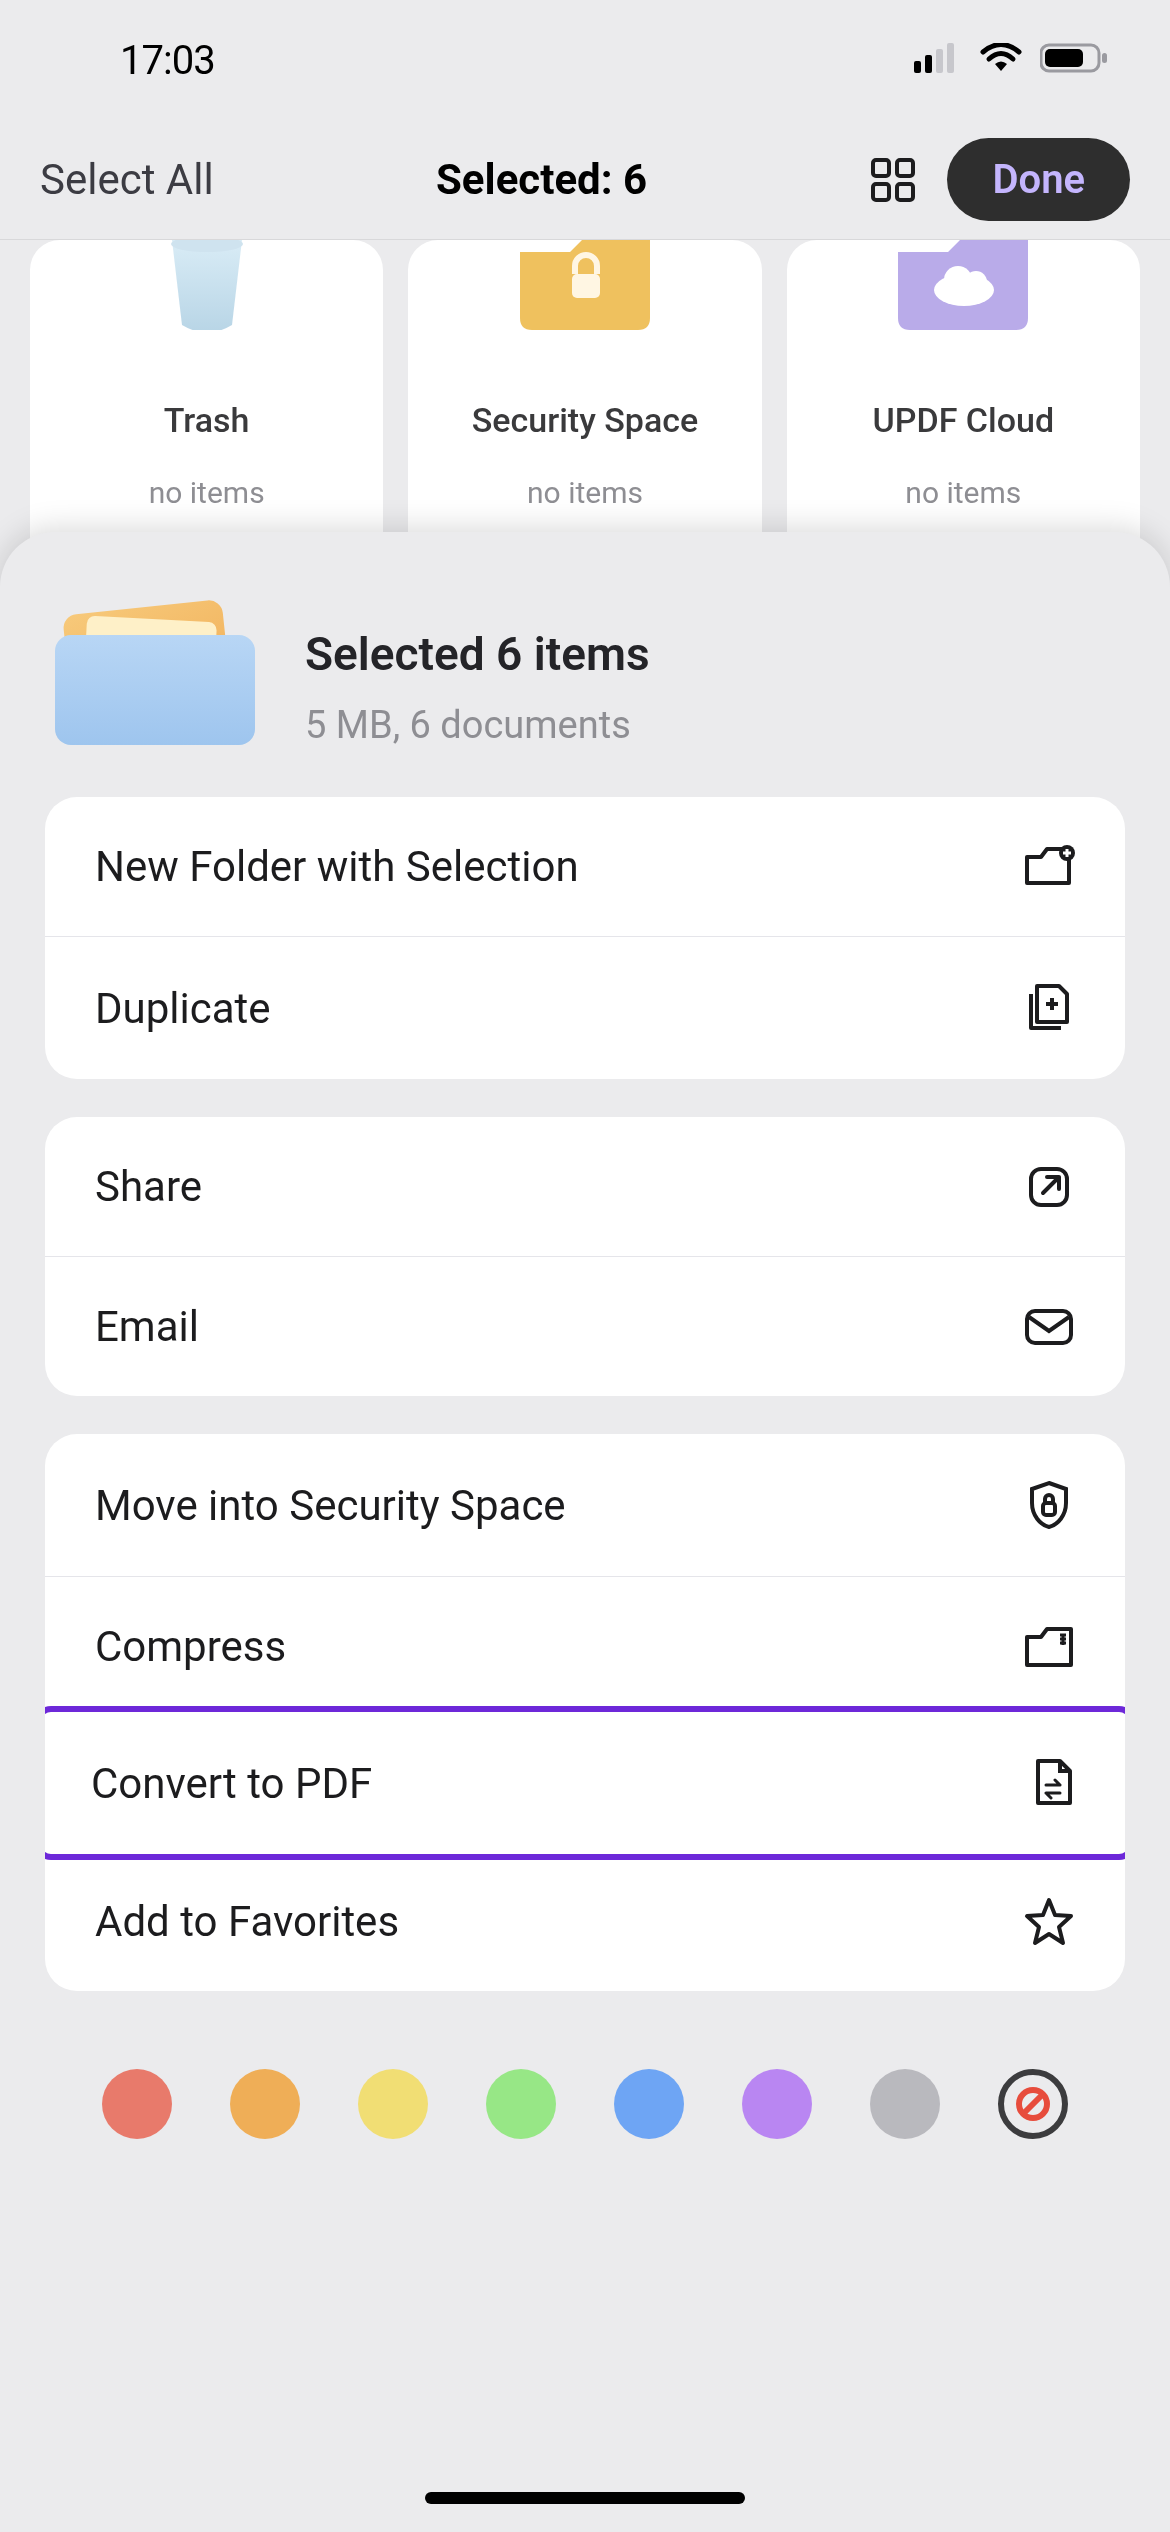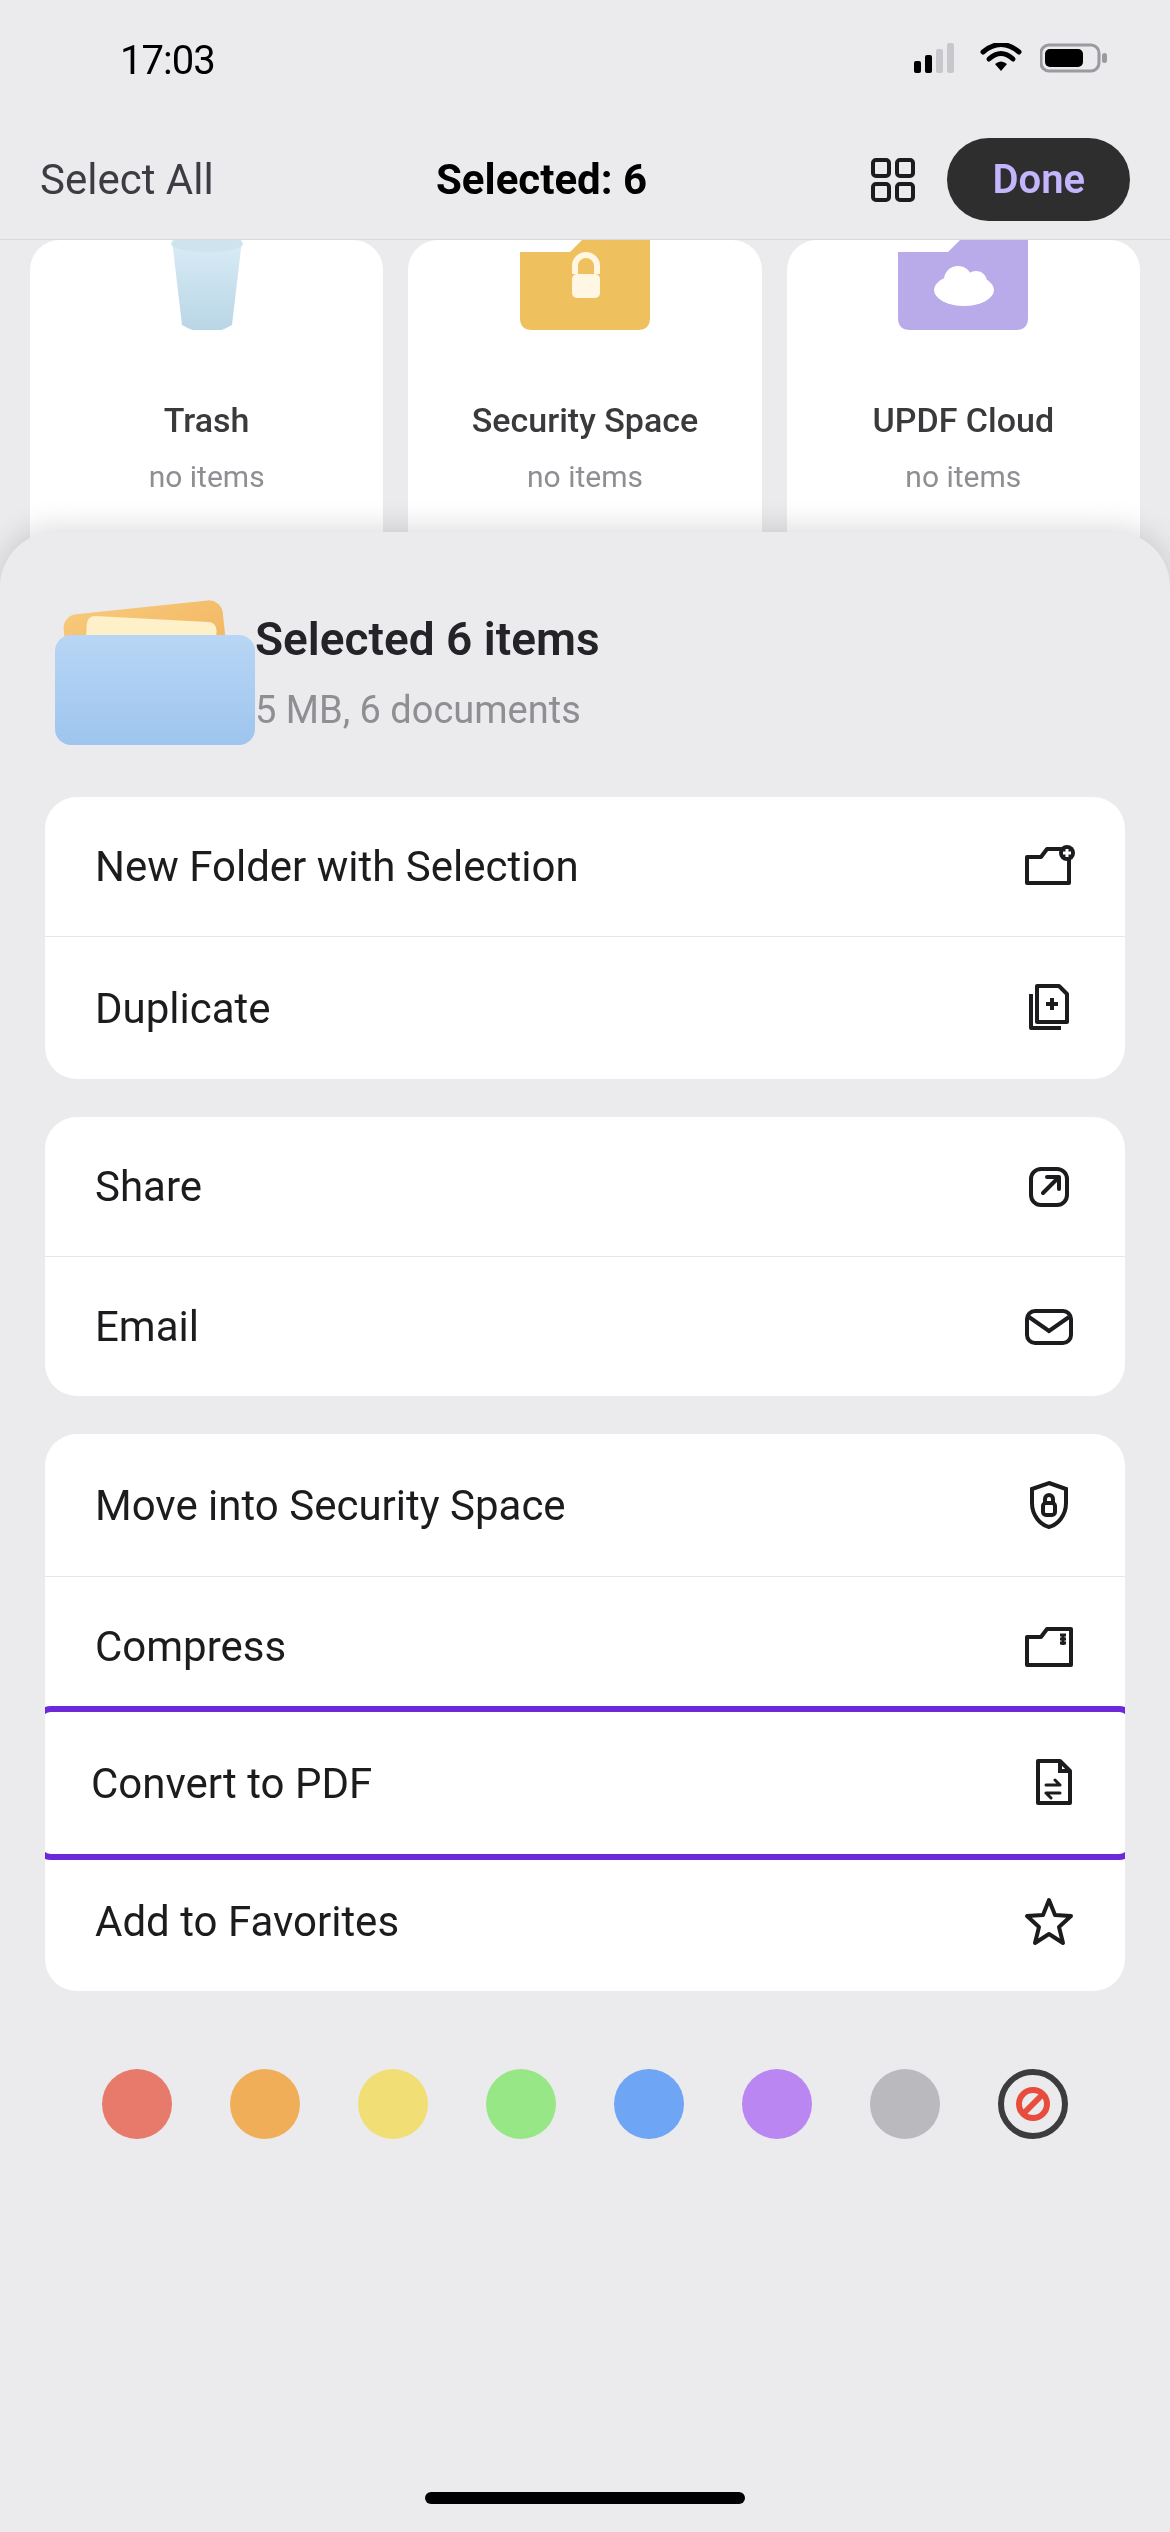--- a/index.html
+++ b/index.html
@@ -46,21 +46,21 @@
     background: #ffffff;
     border-radius: 30px;
     text-align: center;
     height: 400px;
     position: relative;
     padding-top: 0;
     overflow: hidden;
   }
   .folder-card .icon-wrap { height: 90px; display:flex; align-items:flex-end; justify-content:center; }
   .folder-title { margin-top: 70px; font-size: 34px; font-weight: 500; color:#3a3a3c; }
-  .folder-sub  { margin-top: 19px; font-size: 30px; color:#8e8e93; }
+  .folder-sub  { margin-top: 35px; font-size: 30px; color:#8e8e93; }
   .folder-dots { position:absolute; bottom:20px; left:50%; transform:translateX(-50%); color:#7a7a7e; font-size:30px; letter-spacing:4px; background:#ebebee; border-radius:20px; padding:4px 20px 10px; }
 
   .doc-row { display:flex; gap:25px; padding: 30px 30px 0; }
   .doc-card {
     flex:1;
     height: 350px;
     background: #d7dde7;
     border: 6px solid #3a6df0;
     border-radius: 24px;
     display:flex;
@@ -85,21 +85,22 @@
     position: absolute;
     left: 0; right: 0; bottom: 0;
     height: 2000px;
     background: #ebebed;
     border-radius: 55px 55px 0 0;
     padding-top: 45px;
     box-shadow: 0 -4px 30px rgba(0,0,0,.15);
   }
   .sheet-header {
     display: flex;
-    align-items: center;
+    align-items: flex-end;
+    gap: 50px;
     padding: 20px 55px 50px;
   }
   .sheet-header-text h2 { font-size: 46px; font-weight: 600; color:#242428; }
   .sheet-header-text p  { font-size: 38px; color:#8e8e93; margin-top: 22px; }
 
   .folder-icon-3d {
     width: 200px; height: 150px; position: relative;
   }
   .folder-back {
     position:absolute; left:12px; top:10px; width:160px; height:100px;

